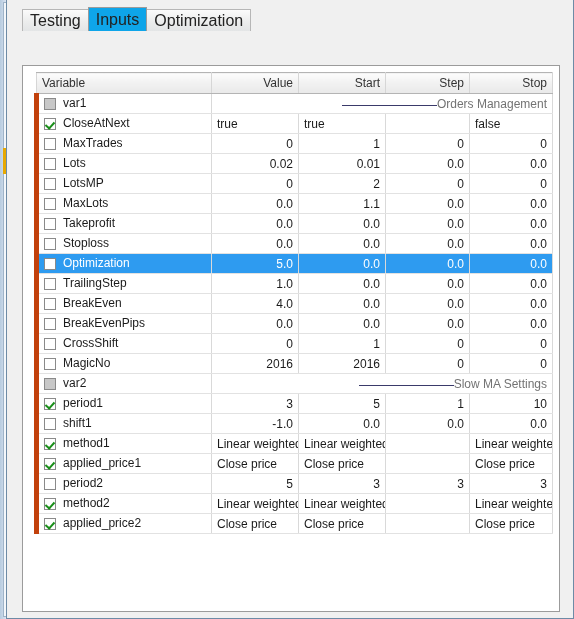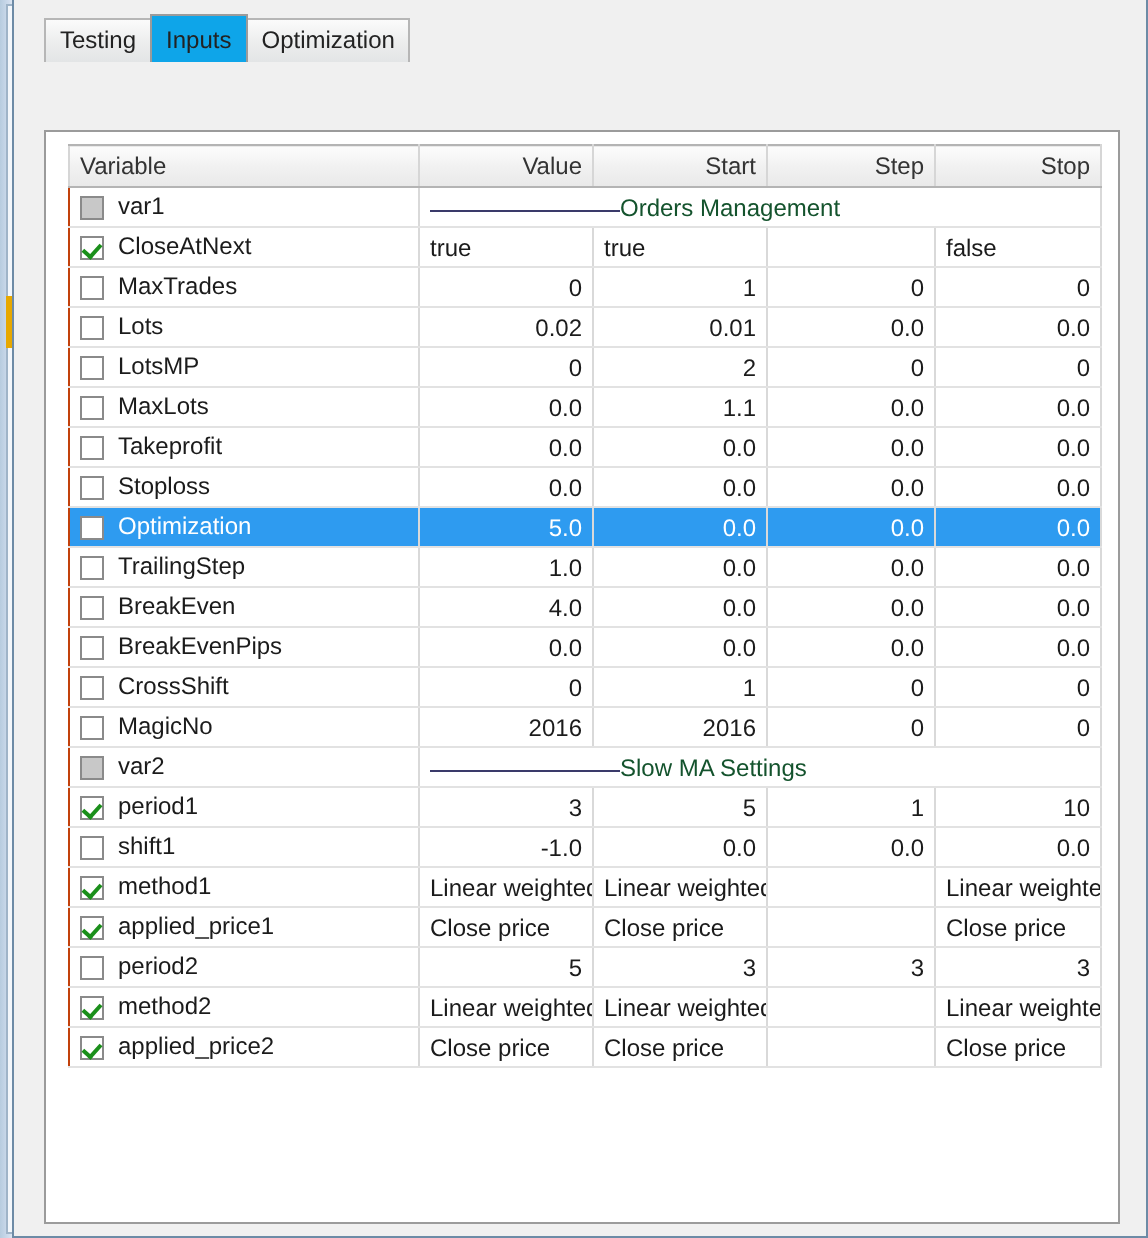--- a/index.html
+++ b/index.html
@@ -94,21 +94,21 @@
     margin-top: 9px;
     padding-left: 15px;
     box-sizing: border-box;
   }
   .tab {
     position: relative;
     float: left;
     height: 22px;
     padding: 0 7px;
     line-height: 21px;
-    font-size: 12px;
+    font-size: 16px;
     color: #222;
     background: linear-gradient(to bottom, #fbfbfb 0%, #eceded 55%, #e3e5e6 100%);
     border: 1px solid #b6b6b6;
     border-bottom: none;
     box-sizing: border-box;
     white-space: nowrap;
     cursor: default;
   }
   .tab.selected {
     background: #0ea5e9;
@@ -174,21 +174,21 @@
   tr.selected td {
     background: #2e9bf0 !important;
     color: #ffffff;
     border-right-color: #2e9bf0;
     border-bottom-color: #2e9bf0;
   }
   td.num { text-align: right; }
   td.txt { text-align: left; }
 
   td.cell-variable {
-    border-left: 1px solid #c2410c;
+    border-left: 5px solid #c2410c;
     padding-left: 5px;
   }
 
   
   .cb {
     display: inline-block;
     width: 12px;
     height: 12px;
     border: 1px solid #8a8a8a;
     background: #ffffff;
@@ -209,22 +209,22 @@
     width: 4px;
     height: 7px;
     border: solid #1a8f1a;
     border-width: 0 2px 2px 0;
     transform: rotate(42deg);
   }
   .var-label { vertical-align: 1px; }
 
   
   td.section {
-    text-align: left;
-    color: #14532d;
+    text-align: right;
+    color: #737373;
     background: #ebebeb;
     border-right: 1px solid #d9d9d9;
   }
   .section-underline {
     display: inline-block;
     border-bottom: 1px solid #3a3a6a;
     width: 95px;
     vertical-align: 2px;
   }
 </style>

